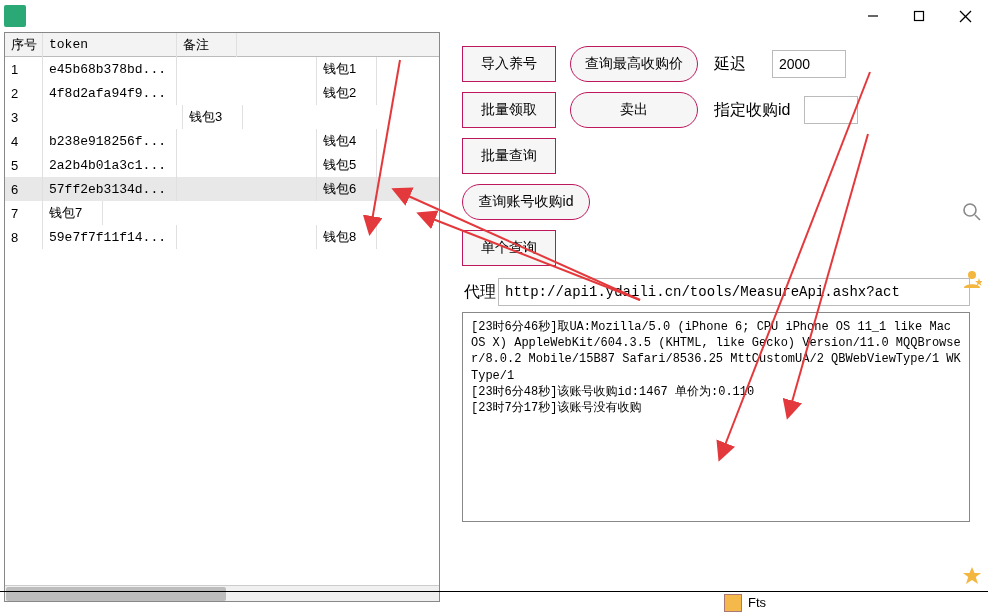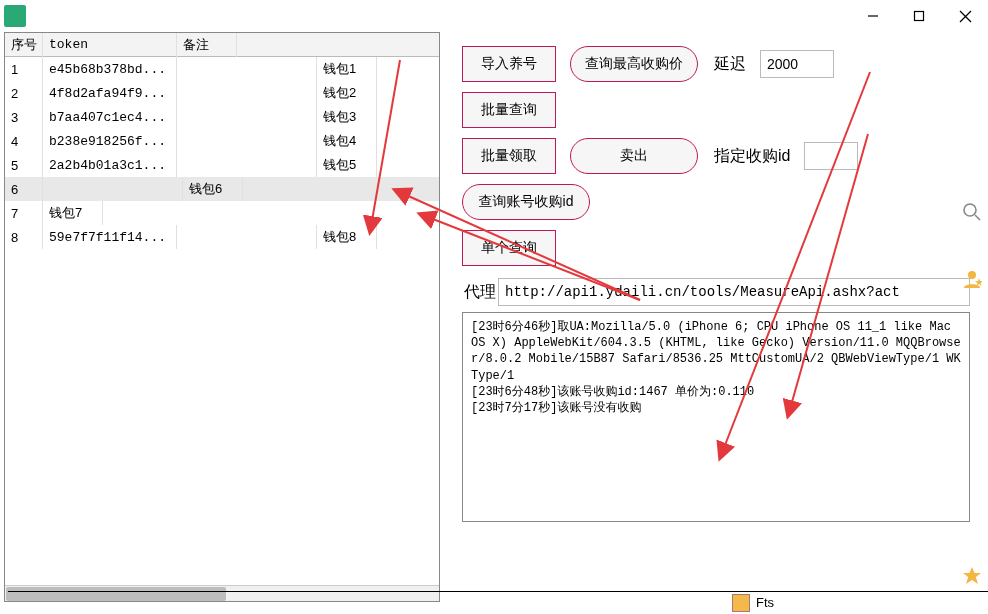--- a/index.html
+++ b/index.html
@@ -30,21 +30,21 @@
     .lbl { font-size: 16px; margin-left: 2px; }
     .tinput { border: 1px solid #bbb; height: 28px; padding: 0 6px; font-size: 14px; }
     .proxy-row { display: flex; align-items: center; gap: 2px; margin: 12px 0 6px 0; }
     .proxy-row .tinput { flex: 1; font-family: "Courier New", monospace; font-size: 14px; }
     .log-box { border: 1px solid #888; height: 210px; padding: 6px 8px; font-family: "Courier New", monospace; font-size: 12px; line-height: 1.35; overflow: hidden; white-space: pre-wrap; word-break: break-all; }
     .overlay-arrows { position: absolute; left: 0; top: 0; pointer-events: none; }
     .side-icons { position: absolute; right: 4px; top: 200px; display: flex; flex-direction: column; gap: 42px; align-items: center; }
     .side-icons .sicon { width: 24px; height: 24px; display: flex; align-items: center; justify-content: center; }
     .search-icon svg { stroke: #888; }
     .star-icon svg { fill: #f3b63f; }
-    .bottom-bar { position: absolute; bottom: 1px; left: 8px; right: 0; height: 22px; border-top: 1px solid #000; display: flex; align-items: center; padding: 0 6px; gap: 6px; }
+    .bottom-bar { position: absolute; bottom: 1px; left: 0; right: 0; height: 22px; border-top: 1px solid #000; display: flex; align-items: center; padding: 0 6px; gap: 6px; }
     .bottom-bar .left-seg { width: 436px; }
     .bottom-bar .avatar { width: 18px; height: 18px; background: #f5b84a; border: 1px solid #a77; margin-left: 276px; }
     .bottom-bar .uname { font-size: 13px; }
   </style>
 </head>
 <body>
 
 <div class="titlebar">
   <div class="app-icon"></div>
   <div class="spacer"></div>
@@ -82,38 +82,38 @@
             <div class="td col-note">钱包1</div>
           </div>
           <div class="trow">
             <div class="td col-idx">2</div>
             <div class="td col-token">4f8d2afa94f9...</div>
             <div class="td col-status"></div>
             <div class="td col-note">钱包2</div>
           </div>
           <div class="trow">
             <div class="td col-idx">3</div>
-            <div class="td col-token">b7aa407c1ec4...</div>
             <div class="td col-status"></div>
             <div class="td col-note">钱包3</div>
           </div>
           <div class="trow">
             <div class="td col-idx">4</div>
             <div class="td col-token">b238e918256f...</div>
             <div class="td col-status"></div>
             <div class="td col-note">钱包4</div>
           </div>
           <div class="trow">
             <div class="td col-idx">5</div>
             <div class="td col-token">2a2b4b01a3c1...</div>
             <div class="td col-status"></div>
             <div class="td col-note">钱包5</div>
           </div>
           <div class="trow selected">
             <div class="td col-idx">6</div>
+            <div class="td col-token">57ff2eb3134d...</div>
             <div class="td col-status"></div>
             <div class="td col-note">钱包6</div>
           </div>
           <div class="trow">
             <div class="td col-idx">7</div>
             <div class="td col-note">钱包7</div>
           </div>
           <div class="trow">
             <div class="td col-idx">8</div>
             <div class="td col-token">59e7f7f11f14...</div>
@@ -125,30 +125,30 @@
     <div class="hscroll">
       <div class="thumb"></div>
     </div>
   </div>
 
   <div class="right-panel">
     <div class="row-btns">
       <div class="btn">导入养号</div>
       <div class="btn wide">查询最高收购价</div>
       <span class="lbl">延迟</span>
-      <input class="tinput" style="width: 74px;" value="2000">
-    </div>
-    <div class="row-btns">
-      <div class="btn">批量查询</div>
+      <input class="tinput" style="width: 74px; margin-left: 12px;" value="2000">
     </div>
     <div class="row-btns">
       <div class="btn">批量领取</div>
       <div class="btn wide" style="min-width:128px;text-align:center">卖出</div>
       <span class="lbl">指定收购id</span>
       <input class="tinput" style="width: 54px;" value="">
+    </div>
+    <div class="row-btns">
+      <div class="btn">批量查询</div>
     </div>
     <div class="row-btns">
       <div class="btn wide">查询账号收购id</div>
     </div>
     <div class="row-btns">
       <div class="btn">单个查询</div>
     </div>
     <div class="proxy-row">
       <span class="lbl">代理</span>
       <input class="tinput" value="http://api1.ydaili.cn/tools/MeasureApi.ashx?act" style="">

